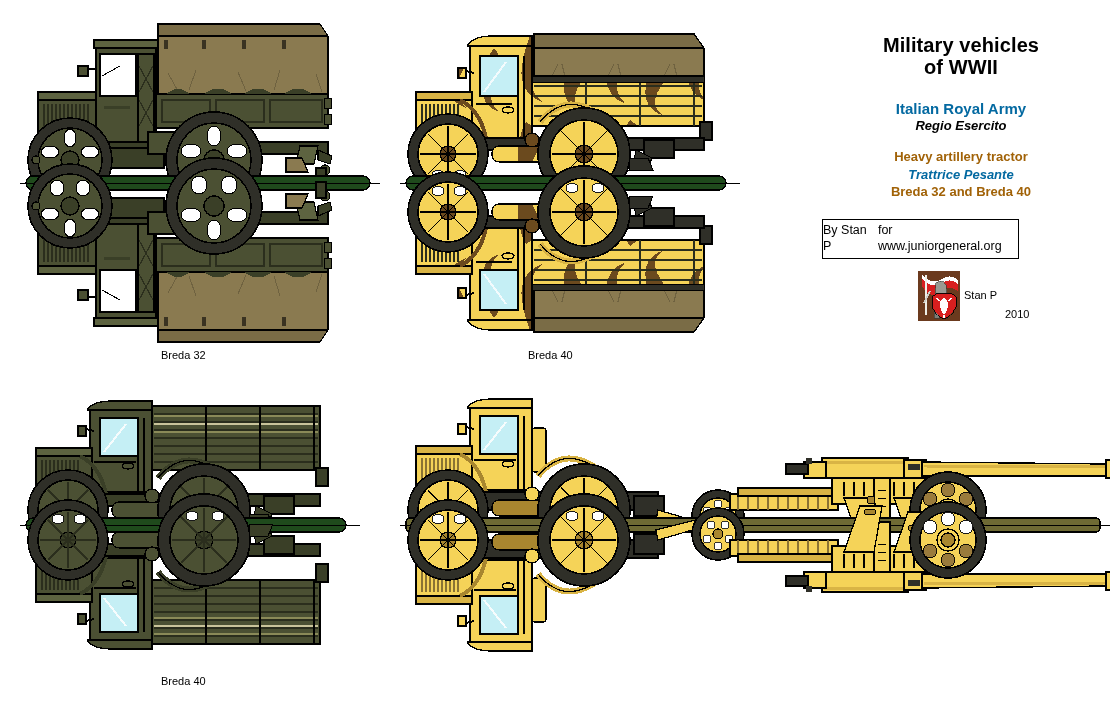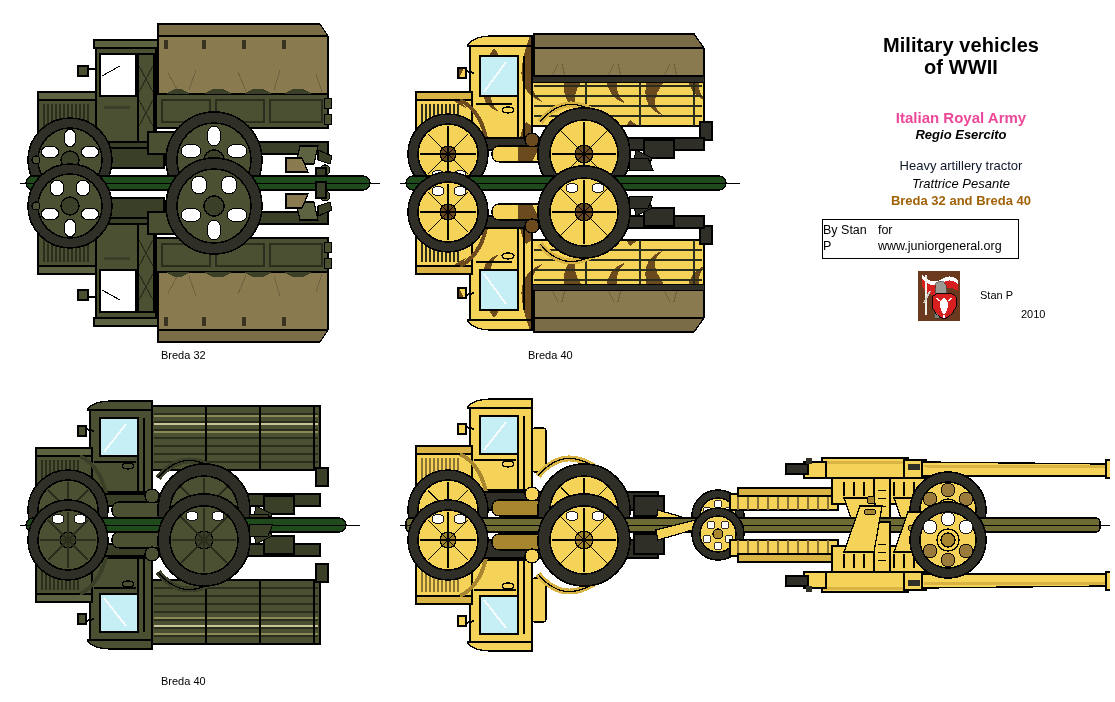--- a/index.html
+++ b/index.html
@@ -5,32 +5,32 @@
   html,body{margin:0;padding:0;background:#fff;}
   body{width:1115px;height:702px;position:relative;overflow:hidden;
        font-family:"Liberation Sans","DejaVu Sans",sans-serif;}
   .canvas{position:absolute;inset:0;width:909px;height:702px;background:#ffffff;}
   .panel{position:absolute;}
   svg{display:block;shape-rendering:crispEdges;}
 
   
   #title-block{position:absolute;left:815px;top:34px;width:292px;text-align:center;}
   .t-main{font-size:20px;font-weight:bold;color:#000;line-height:1.12;letter-spacing:.1px;}
-  .t-sub1{font-size:15px;font-weight:bold;color:#ec4899;margin-top:30px;line-height:1.2;}
+  .t-sub1{font-size:15px;font-weight:bold;color:#0369a1;margin-top:21px;line-height:1.2;}
   .t-sub1i{font-size:13px;font-weight:bold;font-style:italic;color:#000;line-height:1.25;}
-  .t-sub2{font-size:13px;font-weight:normal;color:#0f172a;margin-top:14px;line-height:1.35;}
-  .t-sub2i{font-size:13px;font-weight:normal;font-style:italic;color:#000000;line-height:1.35;text-align:center;}
+  .t-sub2{font-size:13px;font-weight:bold;color:#a16207;margin-top:14px;line-height:1.35;}
+  .t-sub2i{font-size:13px;font-weight:bold;font-style:italic;color:#0369a1;line-height:1.35;text-align:center;}
   .t-sub2b{font-size:13px;font-weight:bold;color:#a16207;line-height:1.35;}
 
   #credit-box{position:absolute;left:822px;top:219px;width:195px;height:38px;
       border:1px solid #000;background:#fff;display:flex;flex-direction:row;
       align-items:center;justify-content:center;}
   .c-line{font-size:12.5px;color:#000;line-height:1.25;}
 
-  #signature{position:absolute;left:918px;top:271px;display:flex;align-items:flex-end;gap:20px;}
+  #signature{position:absolute;left:918px;top:271px;display:flex;align-items:flex-end;gap:4px;}
   #sig-badge{width:42px;height:50px;position:relative;}
   .sig-text{font-size:11px;color:#000;line-height:1.22;padding-bottom:5px;}
 
   
   .caption{position:absolute;font-size:11px;color:#000;white-space:nowrap;}
   #cap-1{left:161px;top:349px;}
   #cap-2{left:528px;top:349px;}
   #cap-3{left:161px;top:675px;}
   #cap-4{left:563px;top:675px;}
 </style>

